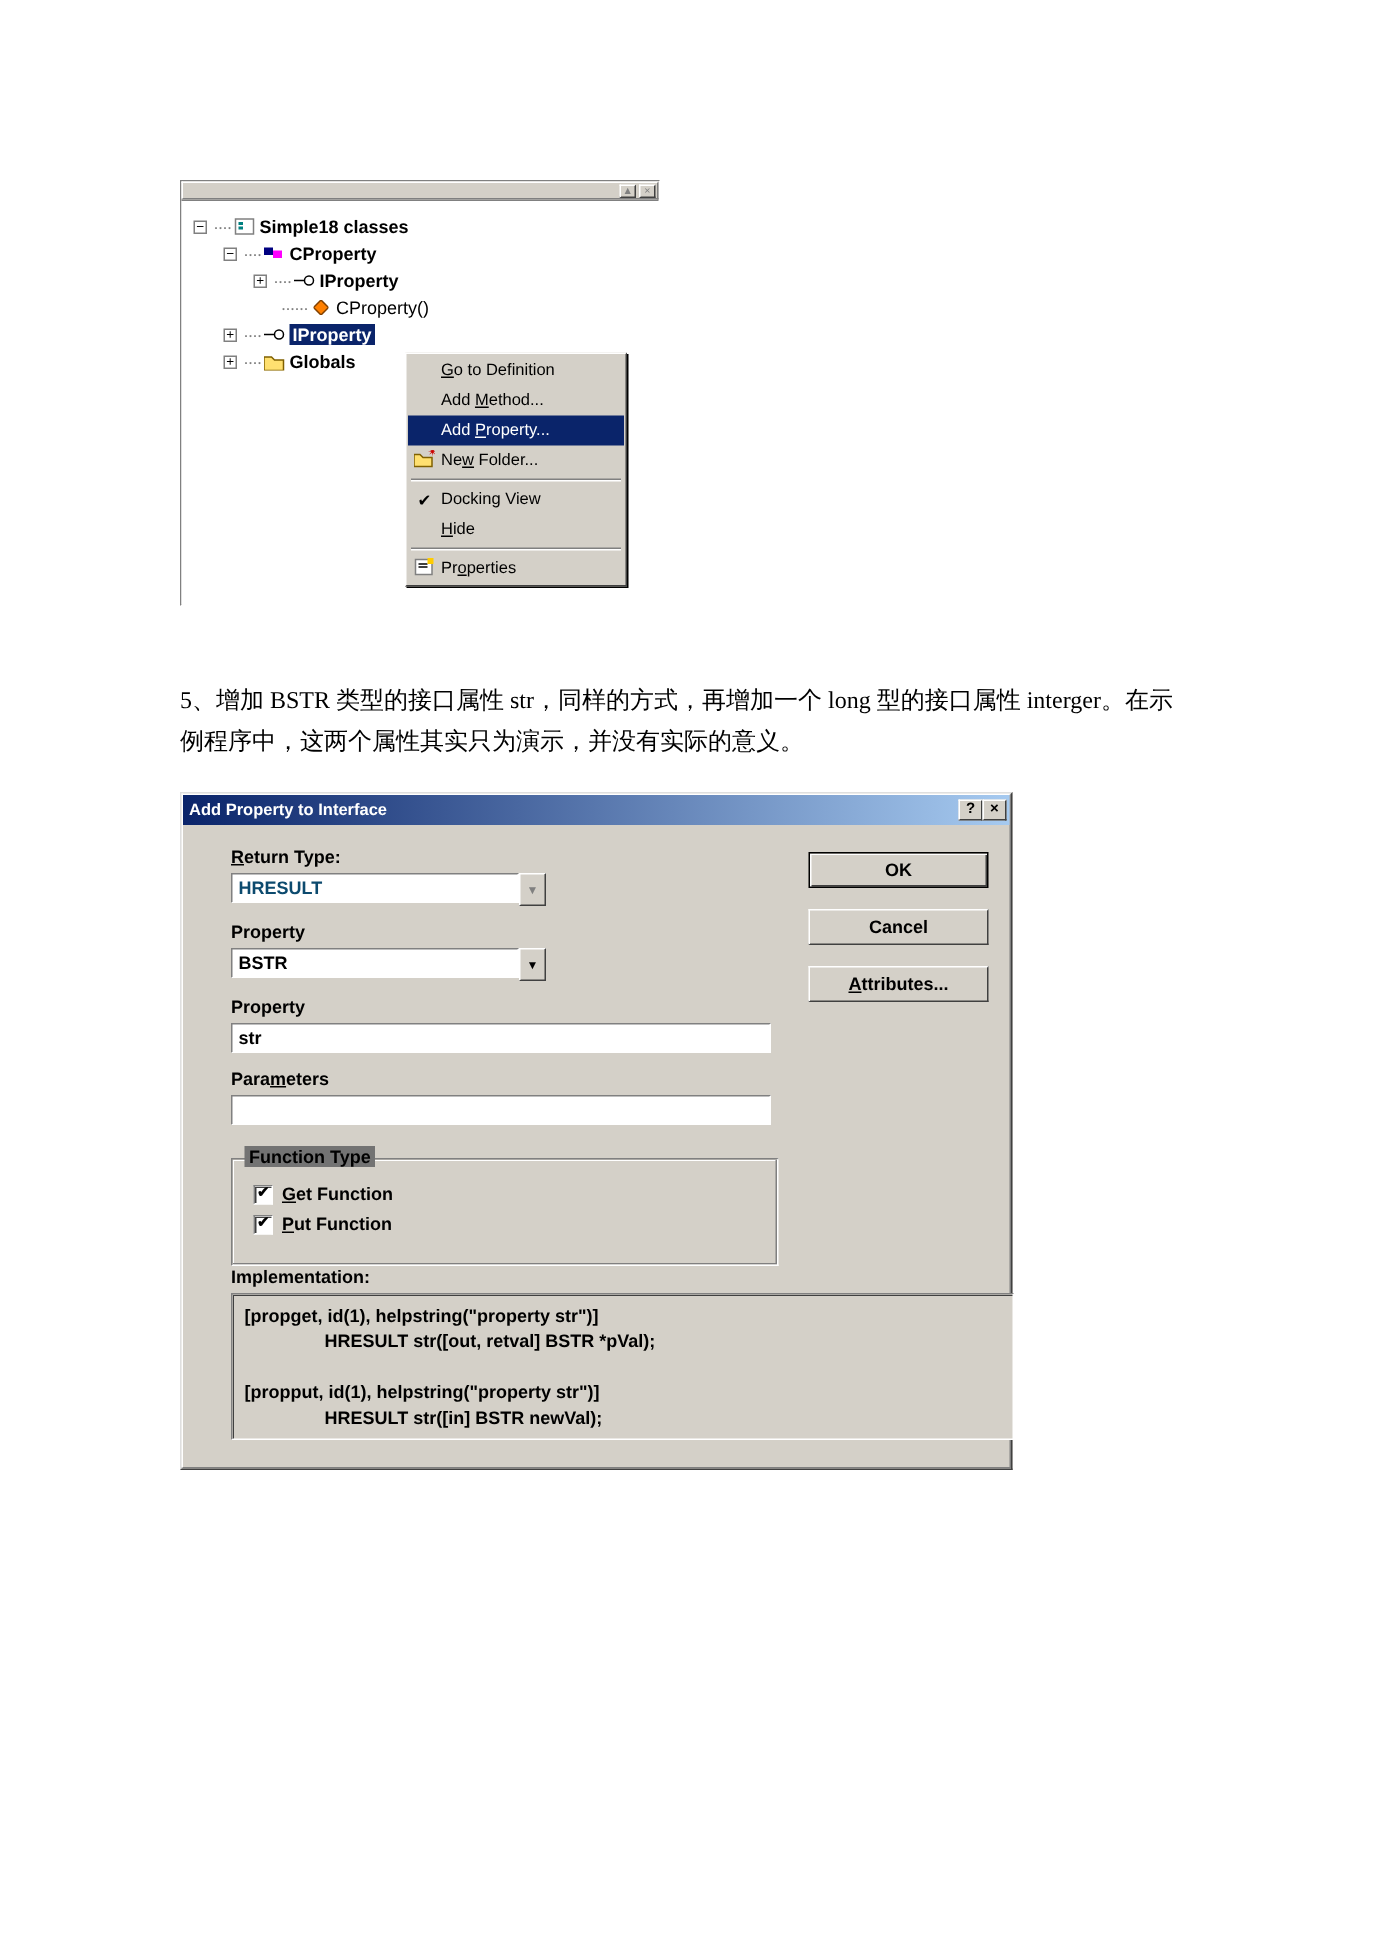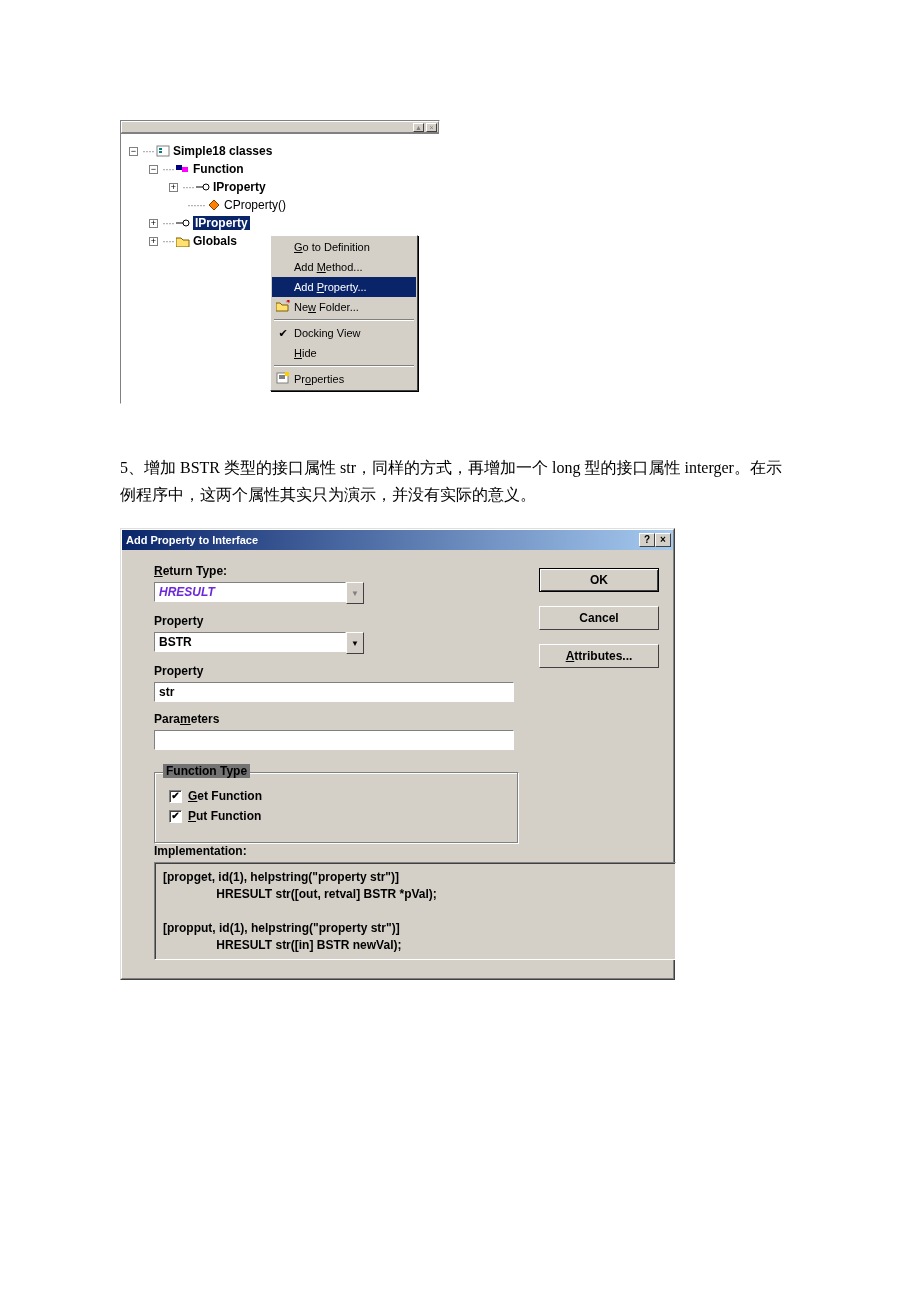--- a/index.html
+++ b/index.html
@@ -218,23 +218,22 @@
     background: #fff;
     border: 1px solid #808080;
     border-right-color: #fff;
     border-bottom-color: #fff;
     height: 20px;
     padding: 2px 4px;
     font-size: 12px;
     font-weight: bold;
   }
   .textbox.disabled {
-    color: #6d28d9;
+    color: #0c4a6e;
     background: #fff;
-    font-style: italic;
   }
   .combo {
     display: flex;
     height: 22px;
   }
   .combo .textbox { flex: 1; }
   .combo-btn {
     width: 18px;
     background: #d4d0c8;
     border: 1px solid #fff;
@@ -374,21 +373,21 @@
 
       <div class="tree-row indent1">
         <div class="expander">−</div>
         <span class="dots">····</span>
         <span class="tree-icon">
           <svg width="14" height="12">
               <rect x="0" y="2" width="6" height="5" fill="#000080"></rect>
               <rect x="6" y="4" width="6" height="5" fill="#ff00ff"></rect>
             </svg>
         </span>
-        <span class="tree-label bold">Function</span>
+        <span class="tree-label bold">CProperty</span>
       </div>
 
       <div class="tree-row indent2">
         <div class="expander">+</div>
         <span class="dots">····</span>
         <span class="tree-icon">
           <svg width="14" height="8">
               <circle cx="10" cy="4" r="3" fill="none" stroke="#000" stroke-width="1"></circle>
               <line x1="0" y1="4" x2="7" y2="4" stroke="#000"></line>
             </svg>

